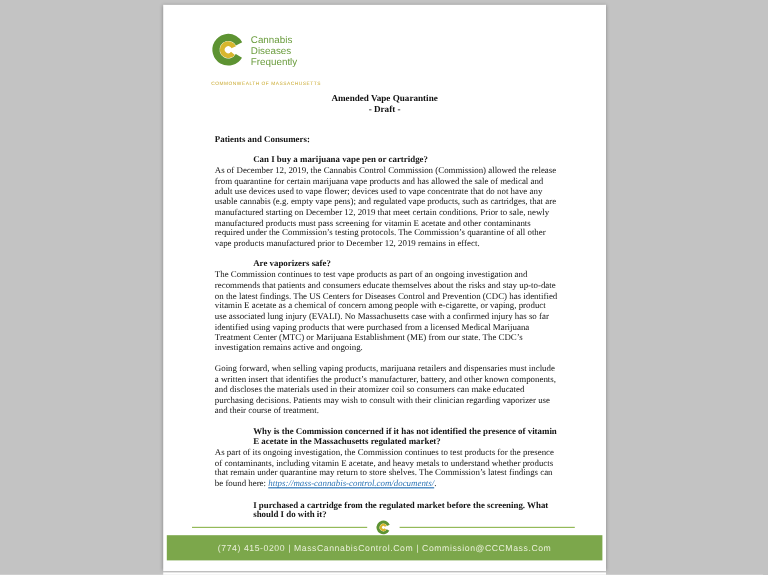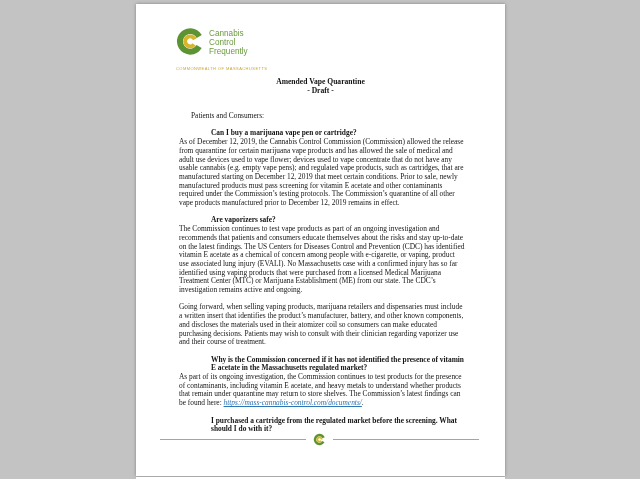--- a/index.html
+++ b/index.html
@@ -35,21 +35,21 @@
     text-align:center; font-weight:bold; font-size:7.6px; line-height:9px; color:#111;
   }
   
   .content {
     position:absolute; top:108px; left:43px; width:287px;
     font-size:7.4px; line-height:8.7px; color:#151515;
   }
   .q-heading { font-weight:bold; margin-top:8.7px;margin-left:32px; }
   .answer { margin:0; }
   .answer.gap { margin-top:8.7px; }
-  .audience { font-weight:normal;margin-left:12px; }
+  .audience { font-weight:bold; }
   .link { color:#2e75b6; text-decoration:underline; cursor:pointer;font-style:italic; }
   
   .divider {
     position:absolute; top:429px; left:24px; right:26px;
     display:flex; align-items:center;
   }
   .divider .line { flex:1; height:1.5px; background:#94ba59; }
   .divider .c-wrap { margin:0 7px; display:flex; }
   .footer-bar {
     position:absolute; left:3px; right:3px; top:442px; height:21px;
@@ -70,21 +70,21 @@
       <span>
         <svg width="30" height="34" viewBox="0 0 38 42">
           <g fill="none" stroke-linecap="butt">
             <circle cx="18" cy="19" r="13" stroke="#5d9332" stroke-width="7.5" stroke-dasharray="68 100" transform="rotate(30 18 19)"></circle>
             <circle cx="18" cy="19" r="6.3" stroke="#d7b62e" stroke-width="5.2" stroke-dasharray="32 100" transform="rotate(38 18 19)"></circle>
           </g>
         </svg>
       </span>
       <div class="logo-name">
         <div>Cannabis</div>
-        <div>Control</div>
+        <div>Diseases</div>
         <div>Frequently</div>
       </div>
     </div>
     <div class="logo-tagline">COMMONWEALTH OF MASSACHUSETTS</div>
   </div>
 
   <div class="title-block">
     <div>Amended Vape Quarantine</div>
     <div>- Draft -</div>
   </div>
@@ -111,16 +111,19 @@
       <svg width="13" height="13" viewBox="0 0 38 38">
         <g fill="none" stroke-linecap="butt">
           <circle cx="19" cy="19" r="13" stroke="#5d9332" stroke-width="7.5" stroke-dasharray="68 100" transform="rotate(30 19 19)"></circle>
           <circle cx="19" cy="19" r="6.3" stroke="#d7b62e" stroke-width="5.2" stroke-dasharray="32 100" transform="rotate(38 19 19)"></circle>
         </g>
       </svg>
     </span>
     <div class="line"></div>
   </div>
 
+  <div class="footer-bar">
+    <span>(774) 415-0200 | MassCannabisControl.Com | Commission@CCCMass.Com</span>
+  </div>
 
 </div>
 
 <div class="page-next-sliver"></div>
 
 </body></html>

